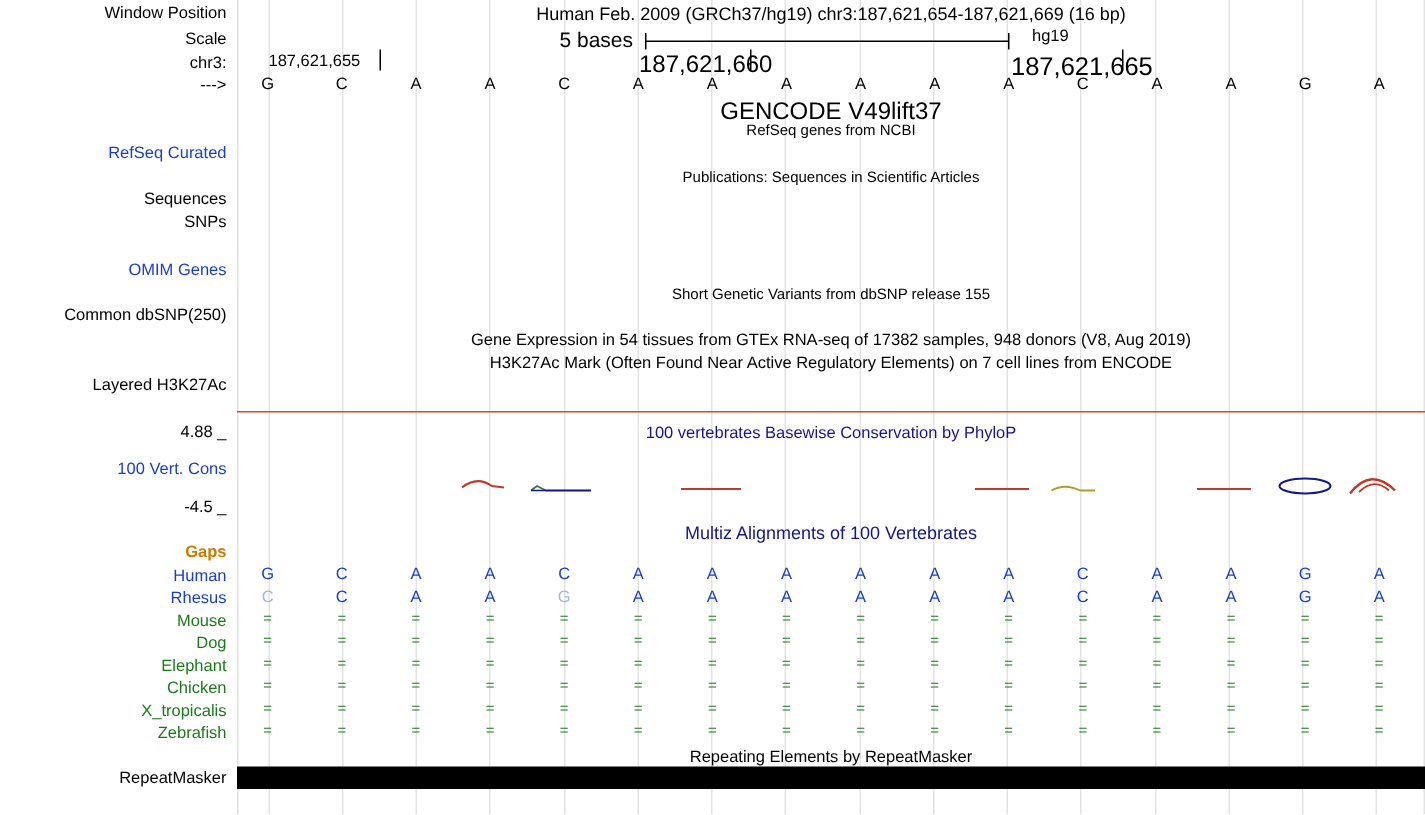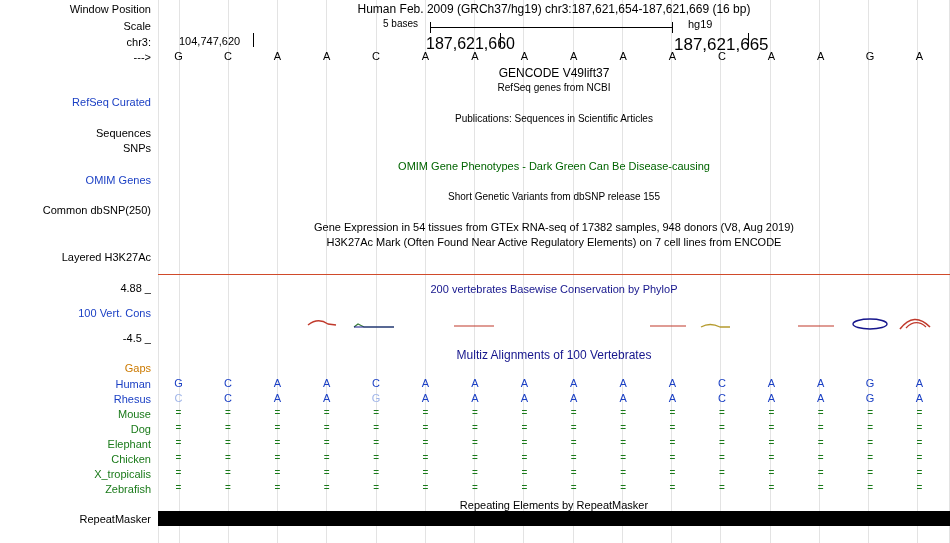--- a/index.html
+++ b/index.html
@@ -33,21 +33,21 @@
 
   
   .baserow{position:absolute;left:0;width:792px;height:14px;}
   .base{position:absolute;width:16px;text-align:center;font-size:11px;}
 
   .redline{position:absolute;left:0;width:792px;height:1px;background:#d04a2a;}
   .blackbar{position:absolute;left:0;width:792px;background:#000;}
   .blue{color:#1a3fc4;}
   .dkgreen{color:#006400;}
   .green{color:#1a7a1a;margin-left:34px;}
-  .orange{color:#cc7a00;}
+  .orange{color:#cc7a00;font-weight:bold;}
   .navy{color:#15158c;}
 
   svg{display:block;}
 </style>
 </head>
 <body>
 
 <div class="browser">
 
   <div class="tracks">
@@ -96,27 +96,27 @@
     <div class="lbl green" style="top:468px">X_tropicalis</div>
     <div class="lbl green" style="top:483px">Zebrafish</div>
 
     <div class="lbl" style="top:513px">RepeatMasker</div>
   </div>
 
   <div class="tracks">
 
     <div class="center" style="top:2px;font-size:12px">Human Feb. 2009 (GRCh37/hg19)   chr3:187,621,654-187,621,669 (16 bp)</div>
 
-    <div class="ctext" style="left:225px;top:18px;font-size:10px">5 bases</div>
+    <div class="ctext" style="left:215px;top:18px;font-size:14px">5 bases</div>
     <div class="rulerline" style="left:272px;top:27px;width:242px;height:1px"></div>
     <div class="tick" style="left:272px;top:22px;height:11px"></div>
     <div class="tick" style="left:514px;top:22px;height:11px"></div>
     <div class="ctext" style="left:530px;top:18px;font-size:11px">hg19</div>
 
-    <div class="ctext" style="left:21px;top:35px;font-size:11px">104,747,620</div>
+    <div class="ctext" style="left:21px;top:35px;font-size:11px">187,621,655</div>
     <div class="tick" style="left:95px;top:33px;height:14px"></div>
     <div class="ctext" style="left:268px;top:35px;font-size:16px">187,621,660</div>
     <div class="tick" style="left:342px;top:33px;height:14px"></div>
     <div class="ctext" style="left:516px;top:35px;font-size:17px">187,621,665</div>
     <div class="tick" style="left:590px;top:33px;height:14px"></div>
 
     <div class="baserow" id="ruler-bases" style="top:50px">
         <span class="base" style="left: 12.5px; color: rgb(0, 0, 0);">G</span>
         <span class="base" style="left: 61.9px; color: rgb(0, 0, 0);">C</span>
         <span class="base" style="left: 111.3px; color: rgb(0, 0, 0);">A</span>
@@ -128,31 +128,30 @@
         <span class="base" style="left: 407.7px; color: rgb(0, 0, 0);">A</span>
         <span class="base" style="left: 457.1px; color: rgb(0, 0, 0);">A</span>
         <span class="base" style="left: 506.5px; color: rgb(0, 0, 0);">A</span>
         <span class="base" style="left: 555.9px; color: rgb(0, 0, 0);">C</span>
         <span class="base" style="left: 605.3px; color: rgb(0, 0, 0);">A</span>
         <span class="base" style="left: 654.7px; color: rgb(0, 0, 0);">A</span>
         <span class="base" style="left: 704.1px; color: rgb(0, 0, 0);">G</span>
         <span class="base" style="left: 753.5px; color: rgb(0, 0, 0);">A</span>
       </div>
 
-    <div class="center" style="top:66px;font-size:12px">GENCODE V49lift37</div>
+    <div class="center" style="top:66px;font-size:16px">GENCODE V49lift37</div>
     <div class="center" style="top:113px;font-size:10px">Publications: Sequences in Scientific Articles</div>
     <div class="center" style="top:82px;font-size:10px">RefSeq genes from NCBI</div>
-    <div class="center dkgreen" style="top:160px;font-size:11px">OMIM Gene Phenotypes - Dark Green Can Be Disease-causing</div>
     <div class="center" style="top:191px;font-size:10px">Short Genetic Variants from dbSNP release 155</div>
     <div class="center" style="top:221px;font-size:11px">Gene Expression in 54 tissues from GTEx RNA-seq of 17382 samples, 948 donors (V8, Aug 2019)</div>
     <div class="center" style="top:236px;font-size:11px">H3K27Ac Mark (Often Found Near Active Regulatory Elements) on 7 cell lines from ENCODE</div>
 
     <div class="redline" style="top:274px"></div>
 
-    <div class="center navy" style="top:283px;font-size:11px">200 vertebrates Basewise Conservation by PhyloP</div>
+    <div class="center navy" style="top:283px;font-size:11px">100 vertebrates Basewise Conservation by PhyloP</div>
 
     <svg width="792" height="40" style="position:absolute;left:0;top:305px">
       <path d="M150 20 Q160 12 170 19 L178 20" stroke="#c0392b" stroke-width="1.4" fill="none"></path>
       <path d="M196 22 L200 19 L206 22 L236 22" stroke="#3a7d3a" stroke-width="1.2" fill="none"></path>
       <path d="M196 22 L236 22" stroke="#15158c" stroke-width="1" fill="none"></path>
       <line x1="296" y1="21" x2="336" y2="21" stroke="#c0392b" stroke-width="1.2"></line>
       <line x1="492" y1="21" x2="528" y2="21" stroke="#c0392b" stroke-width="1.2"></line>
       <path d="M543 22 Q552 17 562 22 L572 22" stroke="#b59b2e" stroke-width="1.3" fill="none"></path>
       <line x1="640" y1="21" x2="676" y2="21" stroke="#c0392b" stroke-width="1.2"></line>
       <ellipse cx="712" cy="19" rx="17" ry="5" stroke="#15158c" stroke-width="1.4" fill="none"></ellipse>

